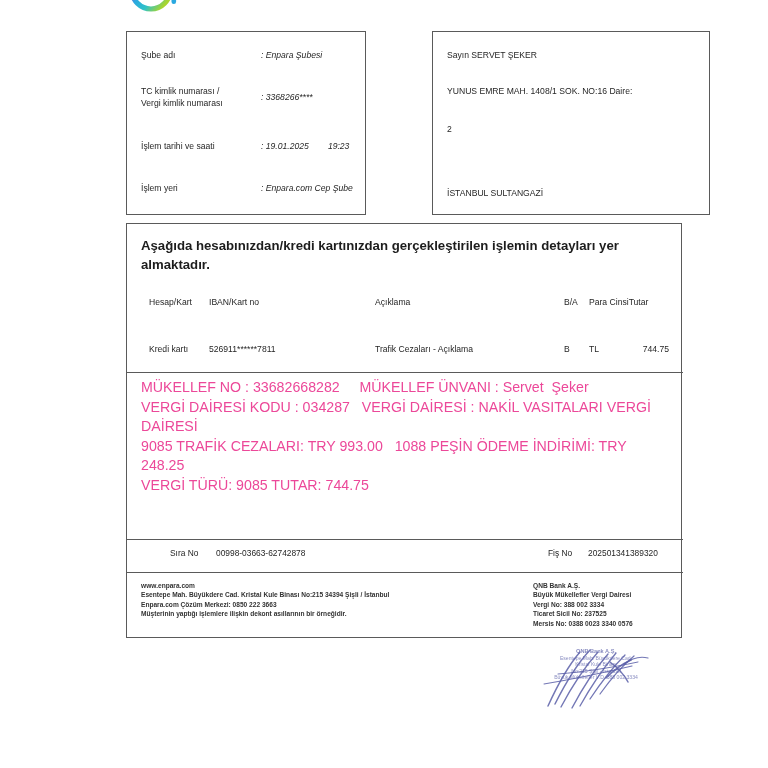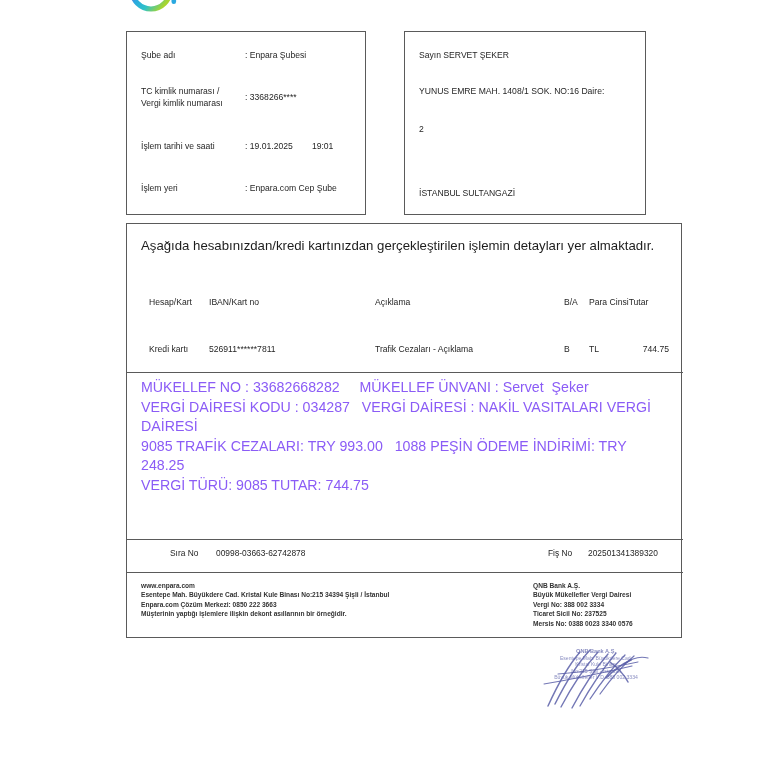--- a/index.html
+++ b/index.html
@@ -41,51 +41,52 @@
 
   
   .box {
     position: absolute;
     border: 1.4px solid #5a5a5a;
     background: #fff;
   }
 
   
   #info-box { left: 126px; top: 31px; width: 240px; height: 184px; }
-  #addr-box { left: 404px; top: 31px; width: 242px; height: 184px; }
+  #addr-box { left: 432px; top: 31px; width: 278px; height: 184px; }
 
   .info-row {
     position: absolute;
     left: 14px;
     font-size: 8.6px;
     color: #262626;
     line-height: 12px;
   }
   .info-label { position: absolute; left: 0; top: 0; width: 110px; }
-  .info-value { position: absolute; left: 104px; top: 0; width: 175px; white-space: pre; }
+  .info-value { position: absolute; left: 120px; top: 0; width: 175px; white-space: pre; font-style: italic; }
 
   .addr-line {
     position: absolute;
     left: 14px;
     font-size: 8.6px;
     color: #262626;
     line-height: 12px;
     white-space: nowrap;
   }
 
   
   #main-box { left: 126px; top: 223px; width: 556px; height: 415px; }
 
   #intro {
     position: absolute;
     left: 14px; top: 12px;
     width: 520px;
     font-size: 13.2px;
     line-height: 19px;
     color: #1d1d1d;
+    font-weight: bold;
   }
 
   
   #tx-head, #tx-row {
     position: absolute;
     left: 0; width: 556px;
     font-size: 8.6px;
     color: #262626;
   }
   #tx-head { top: 73px; }
@@ -108,21 +109,21 @@
   #rule-2 { top: 315px; }
   #rule-3 { top: 348px; }
 
   
   #tax-block {
     position: absolute;
     left: 14px; top: 154px;
     width: 528px;
     font-size: 14.2px;
     line-height: 19.5px;
-    color: #8b5cf6;
+    color: #ec4899;
   }
   #tax-block div { white-space: pre-wrap; }
 
   
   #serial-row {
     position: absolute;
     left: 0; top: 324px; width: 556px;
     font-size: 8.4px; color: #262626;
   }
   .s-label { position: absolute; margin-left: 29px; }
@@ -197,21 +198,21 @@
       <span class="info-label">Şube adı</span>
       <span class="info-value">: Enpara Şubesi</span>
     </div>
     <div class="info-row" style="top:53px;">
       <span class="info-label" style="white-space:pre-line;">TC kimlik numarası /
 Vergi kimlik numarası</span>
       <span class="info-value" style="top:6px;">: 3368266****</span>
     </div>
     <div class="info-row" style="top:108px;">
       <span class="info-label">İşlem tarihi ve saati</span>
-      <span class="info-value">: 19.01.2025        19:01</span>
+      <span class="info-value">: 19.01.2025        19:23</span>
     </div>
     <div class="info-row" style="top:150px;">
       <span class="info-label">İşlem yeri</span>
       <span class="info-value">: Enpara.com Cep Şube</span>
     </div>
   </div>
 
   <div id="addr-box" class="box">
     <div class="addr-line" style="top:17px;">Sayın SERVET ŞEKER</div>
     <div class="addr-line" style="top:53px;">YUNUS EMRE MAH. 1408/1 SOK. NO:16 Daire:</div>

